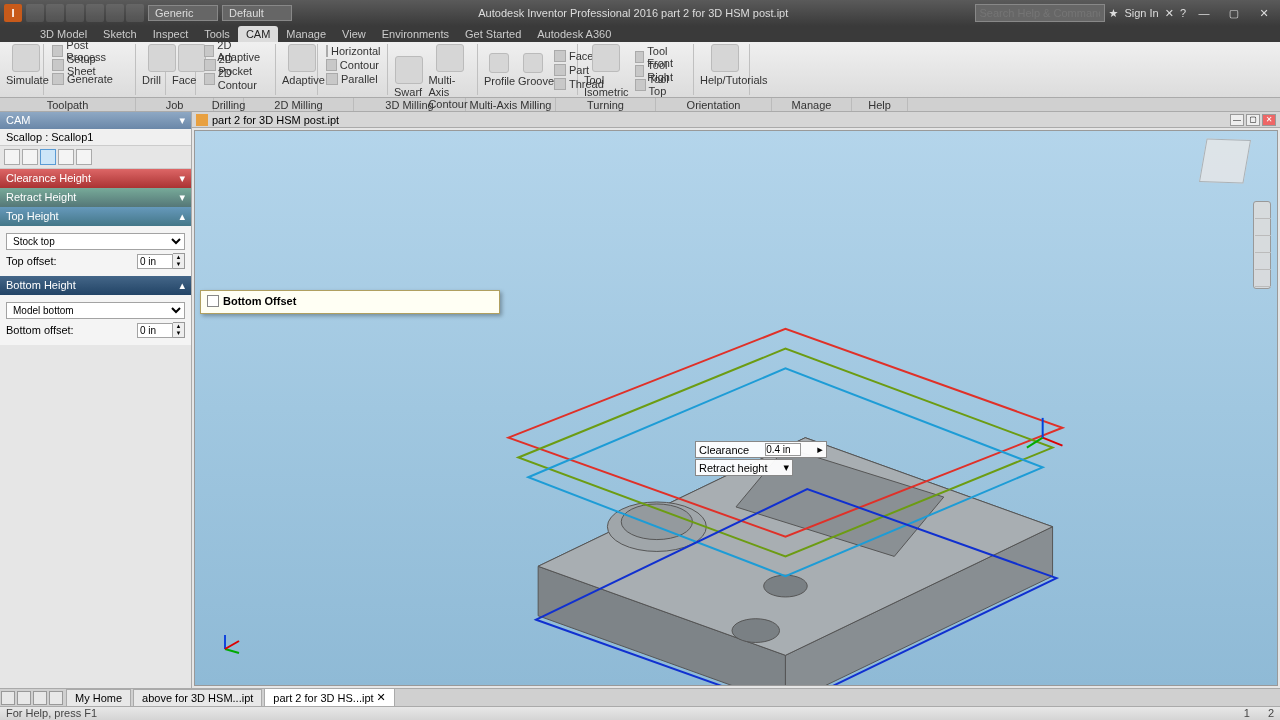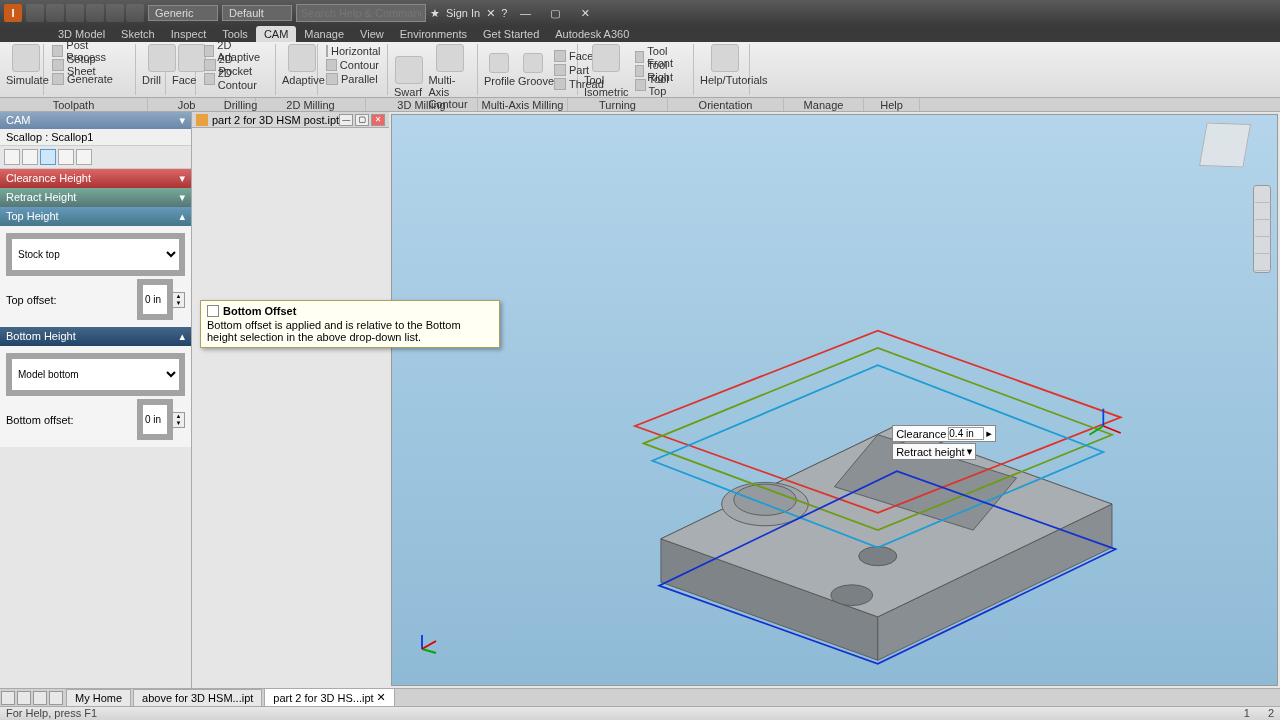--- a/index.html
+++ b/index.html
@@ -10,21 +10,21 @@
 .titlebar .logo { width: 18px; height: 18px; background: #c85a1a; border-radius: 2px; display: flex; align-items: center; justify-content: center; color: #fff; font-weight: bold; }
 .titlebar .qat { display: flex; gap: 2px; }
 .titlebar .qat-btn { width: 18px; height: 18px; background: rgba(255,255,255,0.1); border-radius: 2px; }
 .titlebar .title-dd { background: #666; border: 1px solid #888; padding: 1px 6px; min-width: 70px; }
 .titlebar .title-center { flex: 1; text-align: center; font-size: 11px; }
 .titlebar .search { width: 130px; background: #666; border: 1px solid #888; color: #aaa; padding: 2px 4px; }
 .titlebar .right-grp { display: flex; gap: 6px; align-items: center; }
 .titlebar .sys-btn { width: 24px; height: 16px; display:flex; align-items:center; justify-content:center; }
 
 
-.menutabs { height: 16px; background: #3a3a3a; display: flex; align-items: center; padding-left: 50px; gap: 0; color: #ccc; font-size: 10px; }
+.menutabs { height: 16px; background: #3a3a3a; display: flex; align-items: center; padding-left: 32px; gap: 0; color: #ccc; font-size: 10px; }
 .menutabs .tab { padding: 2px 8px; }
 .menutabs .tab.active { background: #dcdcdc; color: #222; border-radius: 3px 3px 0 0; }
 
 
 .ribbon { height: 56px; background: linear-gradient(#f0f0f0,#dcdcdc); border-bottom: 1px solid #aaa; display: flex; align-items: stretch; padding: 2px 0; }
 .ribbon-group { border-right: 1px solid #c0c0c0; display: flex; flex-direction: column; padding: 0 6px; position: relative; }
 .ribbon-group .row { display: flex; gap: 4px; align-items: center; flex: 1; }
 .r-icon { width: 28px; height: 28px; background: #d6d6d6; border: 1px solid #bbb; border-radius: 3px; }
 .r-item { display: flex; align-items: center; gap: 3px; font-size: 10px; color: #333; padding: 0 2px; height: 14px; }
 .r-sm-icon { width: 12px; height: 12px; background: #c8c8c8; border: 1px solid #aaa; }
@@ -43,50 +43,50 @@
 .left-panel .sub { background:#f0f0f0; padding:2px 6px; font-size:10px; border-bottom:1px solid #ccc;}
 .left-panel .tool-icons { display:flex; gap:2px; padding:3px 4px; border-bottom:1px solid #ccc; background:#e6e6e6;}
 .left-panel .tool-icons span{ width:16px; height:16px; border:1px solid #aaa; background:#f4f4f4;}
 .section-hdr { padding:3px 6px; color:#fff; font-size:10px; display:flex; justify-content:space-between; cursor:pointer;}
 .sh-red { background: linear-gradient(#d66,#a33);}
 .sh-green { background: linear-gradient(#7a9,#577);}
 .sh-blue { background: linear-gradient(#69b,#478);}
 .sh-darkblue { background: linear-gradient(#468,#246);}
 .section-body { padding: 4px 6px; background:#f4f4f4; font-size:10px;}
 .section-body .rw{ display:flex; justify-content:space-between; align-items:center; margin:3px 0;}
-.section-body select, .section-body input { font-size:10px; border:6px solid #a3a3a3; background:#fff; padding:9px 2px;}
+.section-body select, .section-body input { font-size:10px; border:1px solid #a3a3a3; background:#fff; padding:1px 2px;}
 .section-body select{ width:100%;}
 .section-body .num { display:flex; align-items:center;}
 .section-body .num input{ width:36px;}
 .section-body .spin { width:12px; display:flex; flex-direction:column; border:1px solid #999; border-left:none;}
 .section-body .spin div{ height:7px; font-size:6px; text-align:center; line-height:6px; background:#eee;}
 
 .ok-cancel { display:flex; justify-content:center; gap:8px; padding:6px; border-top:1px solid #ccc; margin-top:auto;}
 .ok-cancel button{ width:54px; padding:2px; font-size:10px; border:1px solid #888; background:linear-gradient(#fefefe,#dedede); border-radius:2px;}
 
 
-.vp-wrap { flex:1; display:flex; flex-direction:row; }
+.vp-wrap { flex:1; display:flex; flex-direction:column; }
 .vp-tab { height:16px; background:#d6d6d6; display:flex; align-items:center; padding:0 4px; font-size:10px; border-bottom:1px solid #aaa;}
 .vp-tab .doc-icon{ width:12px; height:12px; background:#e8a040; margin-right:4px;}
 .vp-tab .wbtns{ margin-left:auto; display:flex; gap:2px;}
 .vp-tab .wbtns div{ width:14px; height:12px; border:1px solid #999; background:#eee; display:flex; align-items:center; justify-content:center; font-size:8px;}
 .vp-tab .wbtns .close{ background:#e66; color:#fff;}
 .viewport { flex:1; background: linear-gradient(#b4d5eb 0%, #a0c7e0 50%, #8fbad6 100%); position:relative; border:1px solid #999; margin:2px;}
 .viewcube{ position:absolute; top:8px; right:30px; width:44px; height:44px; background:#e8e8e8; transform:rotate(10deg) skewY(-8deg); border:1px solid #aaa; opacity:0.8;}
 .nav-bar{ position:absolute; right:6px; top:70px; width:18px; background:rgba(220,220,220,0.9); border:1px solid #999; border-radius:3px;}
 .nav-bar div{ width:16px; height:16px; border-bottom:1px solid #bbb; margin:1px;}
 .triad{ position:absolute; left:24px; bottom:30px; width:24px; height:24px;}
 
 
-.tooltip { position:absolute; left:200px; top:300px; width:300px; background:#fffff4; border:1px solid #b0a060; padding:4px 6px; font-size:10px; box-shadow:2px 2px 4px rgba(0,0,0,0.3);}
+.tooltip { position:absolute; left:200px; top:290px; width:300px; background:#fffff4; border:1px solid #b0a060; padding:4px 6px; font-size:10px; box-shadow:2px 2px 4px rgba(0,0,0,0.3);}
 .tooltip .tt-title{ font-weight:bold; margin-bottom:2px; display:flex; align-items:center; gap:4px;}
 .tooltip .tt-icon{ width:12px; height:12px; border:1px solid #888; background:#fff;}
 
 
-.canvas-label{ position:absolute; background:rgba(255,255,255,0.95); border:1px solid #888; font-size:10px; padding:1px 3px; display:flex; align-items:center; gap:2px;}
+.canvas-label{ position:absolute; background:rgba(255,255,255,0.95); border:1px solid #888; font-size:10px; padding:1px 3px; display:flex; align-items:center; gap:16px;}
 .canvas-label input{ width:36px; border:1px solid #999; font-size:10px;}
 
 
 .doc-tabs{ height:18px; background:#d0d0d0; display:flex; align-items:center; font-size:10px; border-top:1px solid #aaa;}
 .doc-tabs .ctrl{ width:14px; height:14px; border:1px solid #999; margin:0 1px; background:#e8e8e8;}
 .doc-tabs .dtab{ padding:2px 8px; border:1px solid #aaa; background:#e8e8e8; margin-left:2px; display:flex; align-items:center; gap:3px;}
 .doc-tabs .dtab.active{ background:#fff;}
 
 
 .statusbar{ height:14px; background:linear-gradient(#e8e8e8,#d4d4d4); font-size:10px; display:flex; align-items:flex-start; padding:0 6px; color:#444; border-top:1px solid #aaa;}
@@ -102,20 +102,21 @@
   <div class="qat">
     <div class="qat-btn"></div>
     <div class="qat-btn"></div>
     <div class="qat-btn"></div>
     <div class="qat-btn"></div>
     <div class="qat-btn"></div>
     <div class="qat-btn"></div>
   </div>
   <div class="title-dd">Generic</div>
   <div class="title-dd">Default</div>
+  <div class="title-center">Autodesk Inventor Professional 2016   part 2 for 3D HSM post.ipt</div>
   <input class="search" placeholder="Search Help &amp; Commands..." style="">
   <div class="right-grp">
     <span>★</span>
     <span>Sign In</span>
     <span>✕</span>
     <span>?</span>
     <div class="sys-btn">—</div>
     <div class="sys-btn">▢</div>
     <div class="sys-btn">✕</div>
   </div>
@@ -269,21 +270,21 @@
   </div>
   <div class="ribbon-group" style="width:56px">
       <div class="big-btn" style="width:50px">
         <div class="r-icon"></div>
         <span>Help/Tutorials</span>
       </div>
     </div>
 </div>
 
 <div class="ribbon-labels">
-  <div style="width:148px">Toolpath</div>
+  <div style="width:136px">Toolpath</div>
   <div style="width:78px">Job</div>
   <div style="width:30px">Drilling</div>
   <div style="width:110px">2D Milling</div>
   <div style="width:112px">3D Milling</div>
   <div style="width:90px">Multi-Axis Milling</div>
   <div style="width:100px">Turning</div>
   <div style="width:116px">Orientation</div>
   <div style="width:80px">Manage</div>
   <div style="width:56px">Help</div>
 </div>
@@ -418,21 +419,20 @@
       </div>
     </div>
   </div>
 </div>
 
 <div class="tooltip">
   <div class="tt-title">
       <span class="tt-icon"></span>
       <span>Bottom Offset</span>
     </div>
-  <div>Bottom offset is applied and is relative to the Bottom height selection in the above drop-down list.</div>
 </div>
 
 <div class="doc-tabs">
   <div class="ctrl"></div>
   <div class="ctrl"></div>
   <div class="ctrl"></div>
   <div class="ctrl"></div>
   <div class="dtab">
       <span>My Home</span>
     </div>

